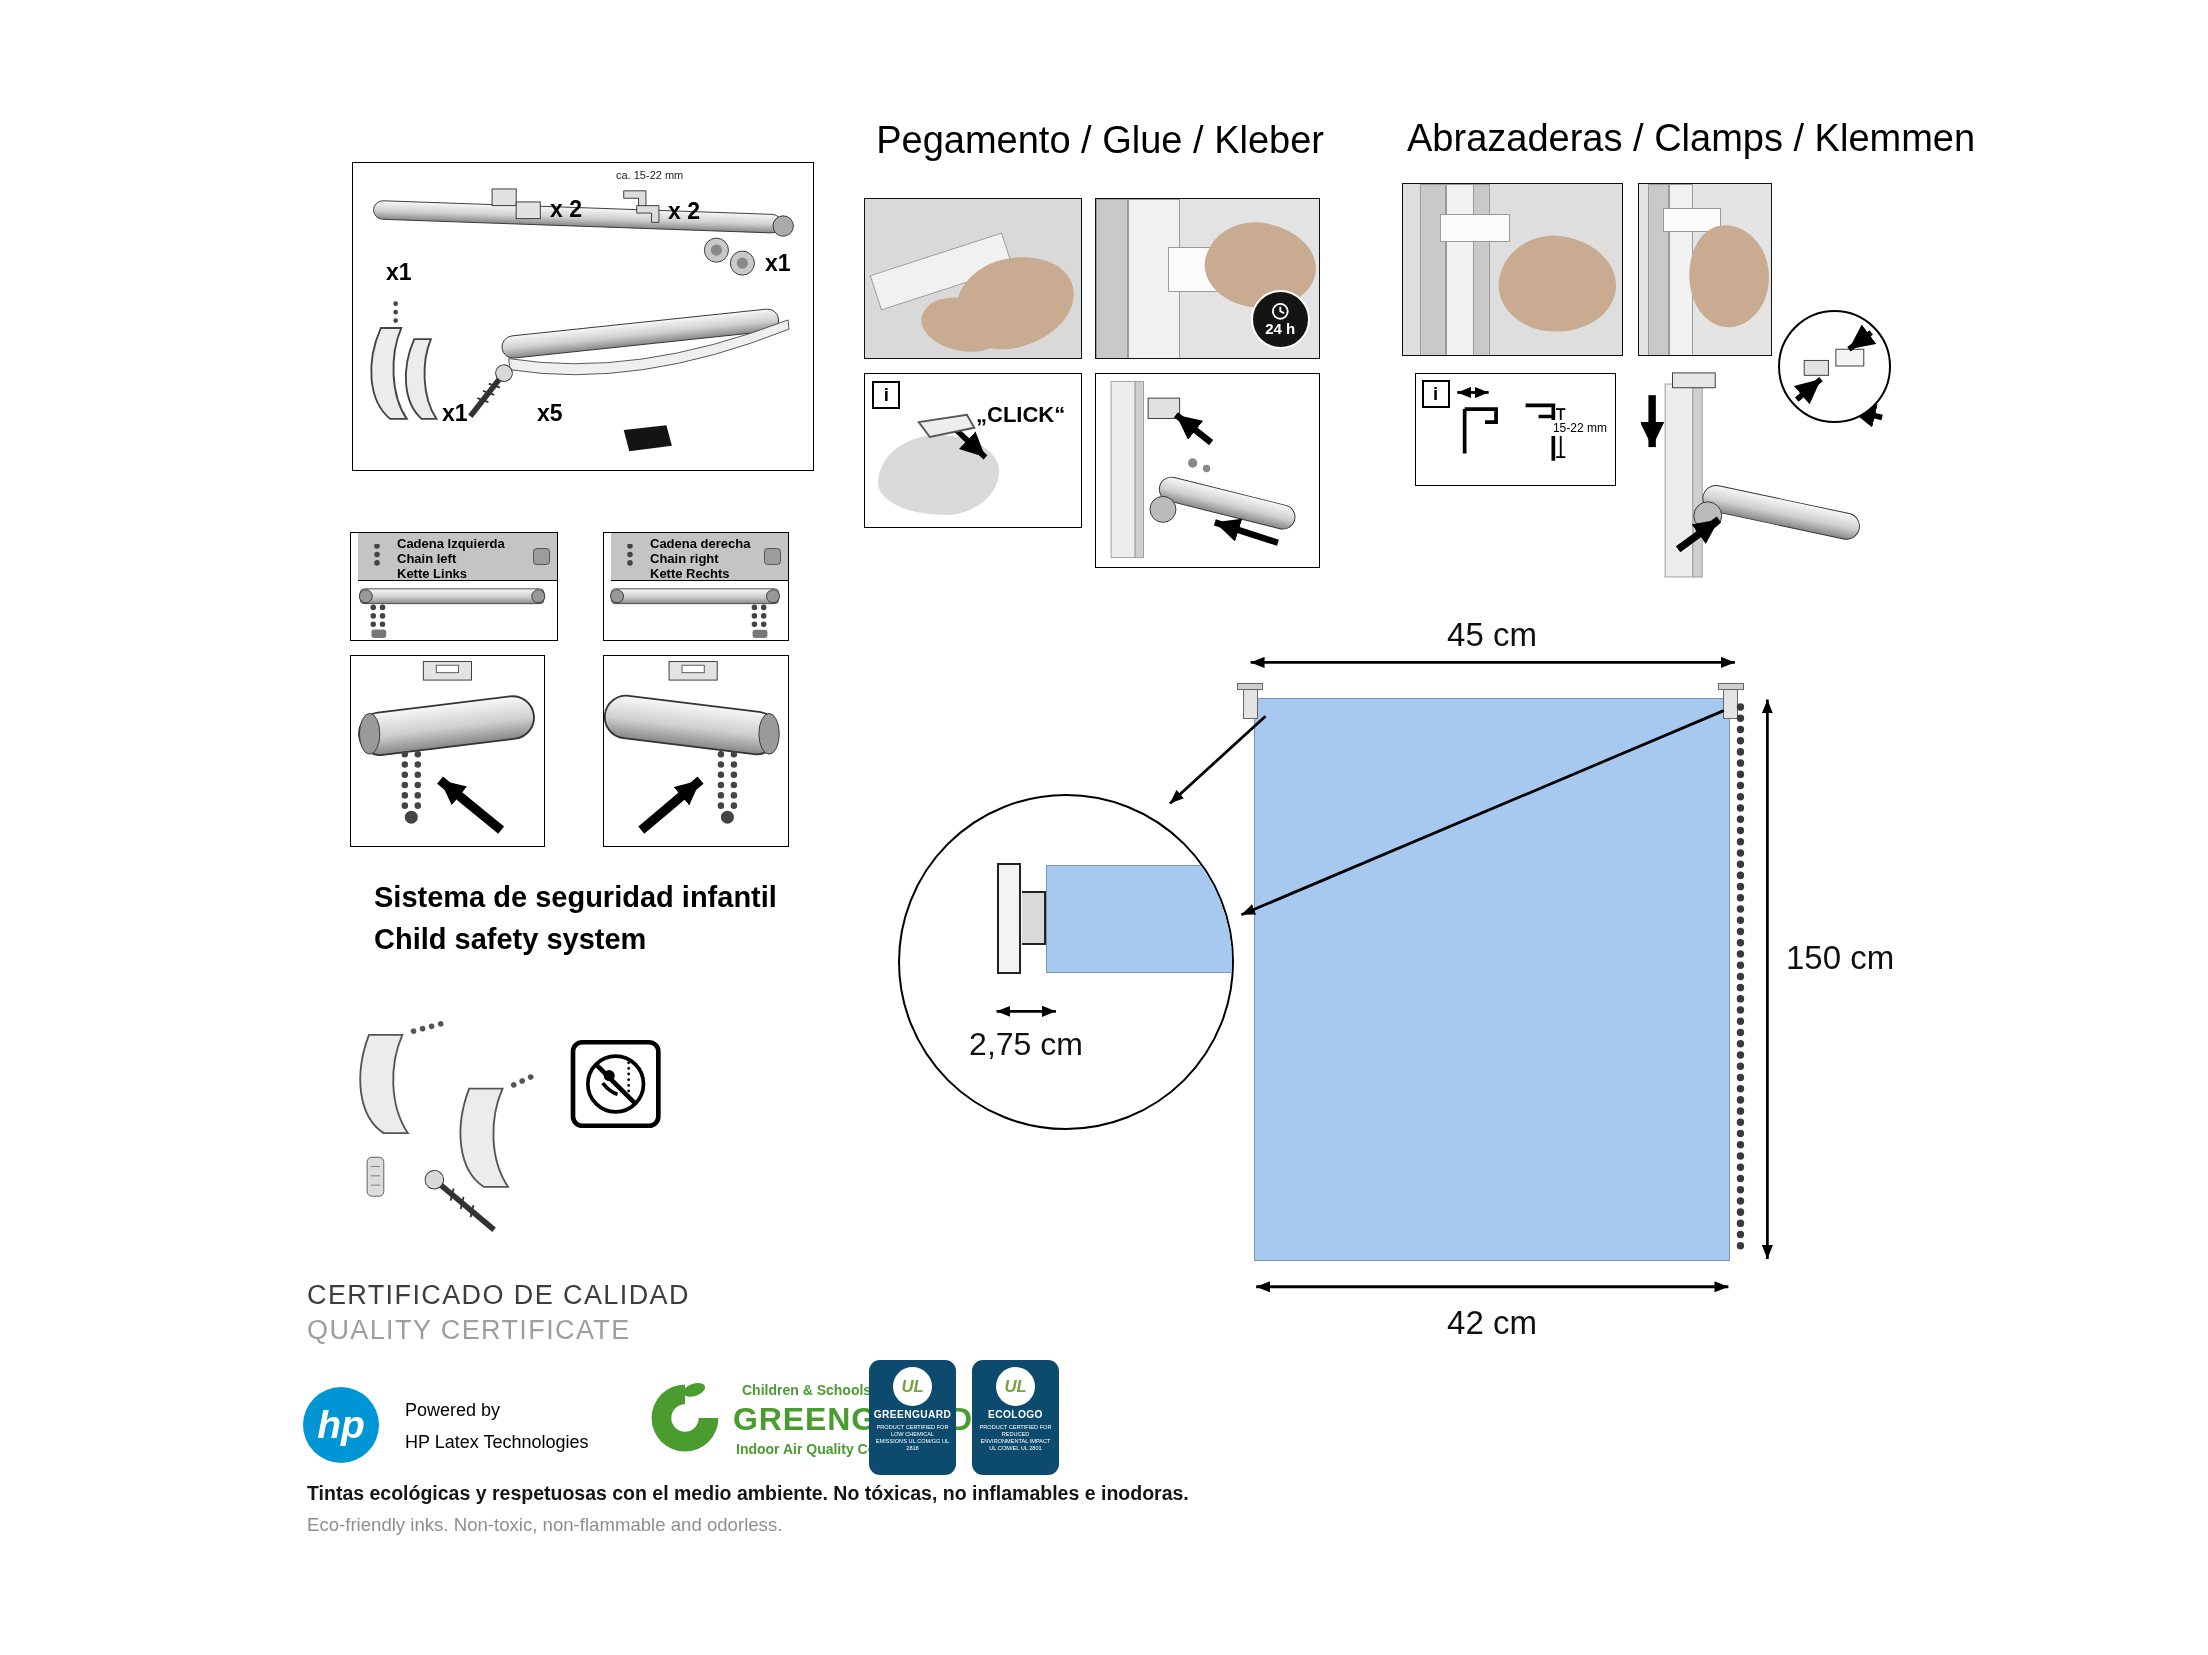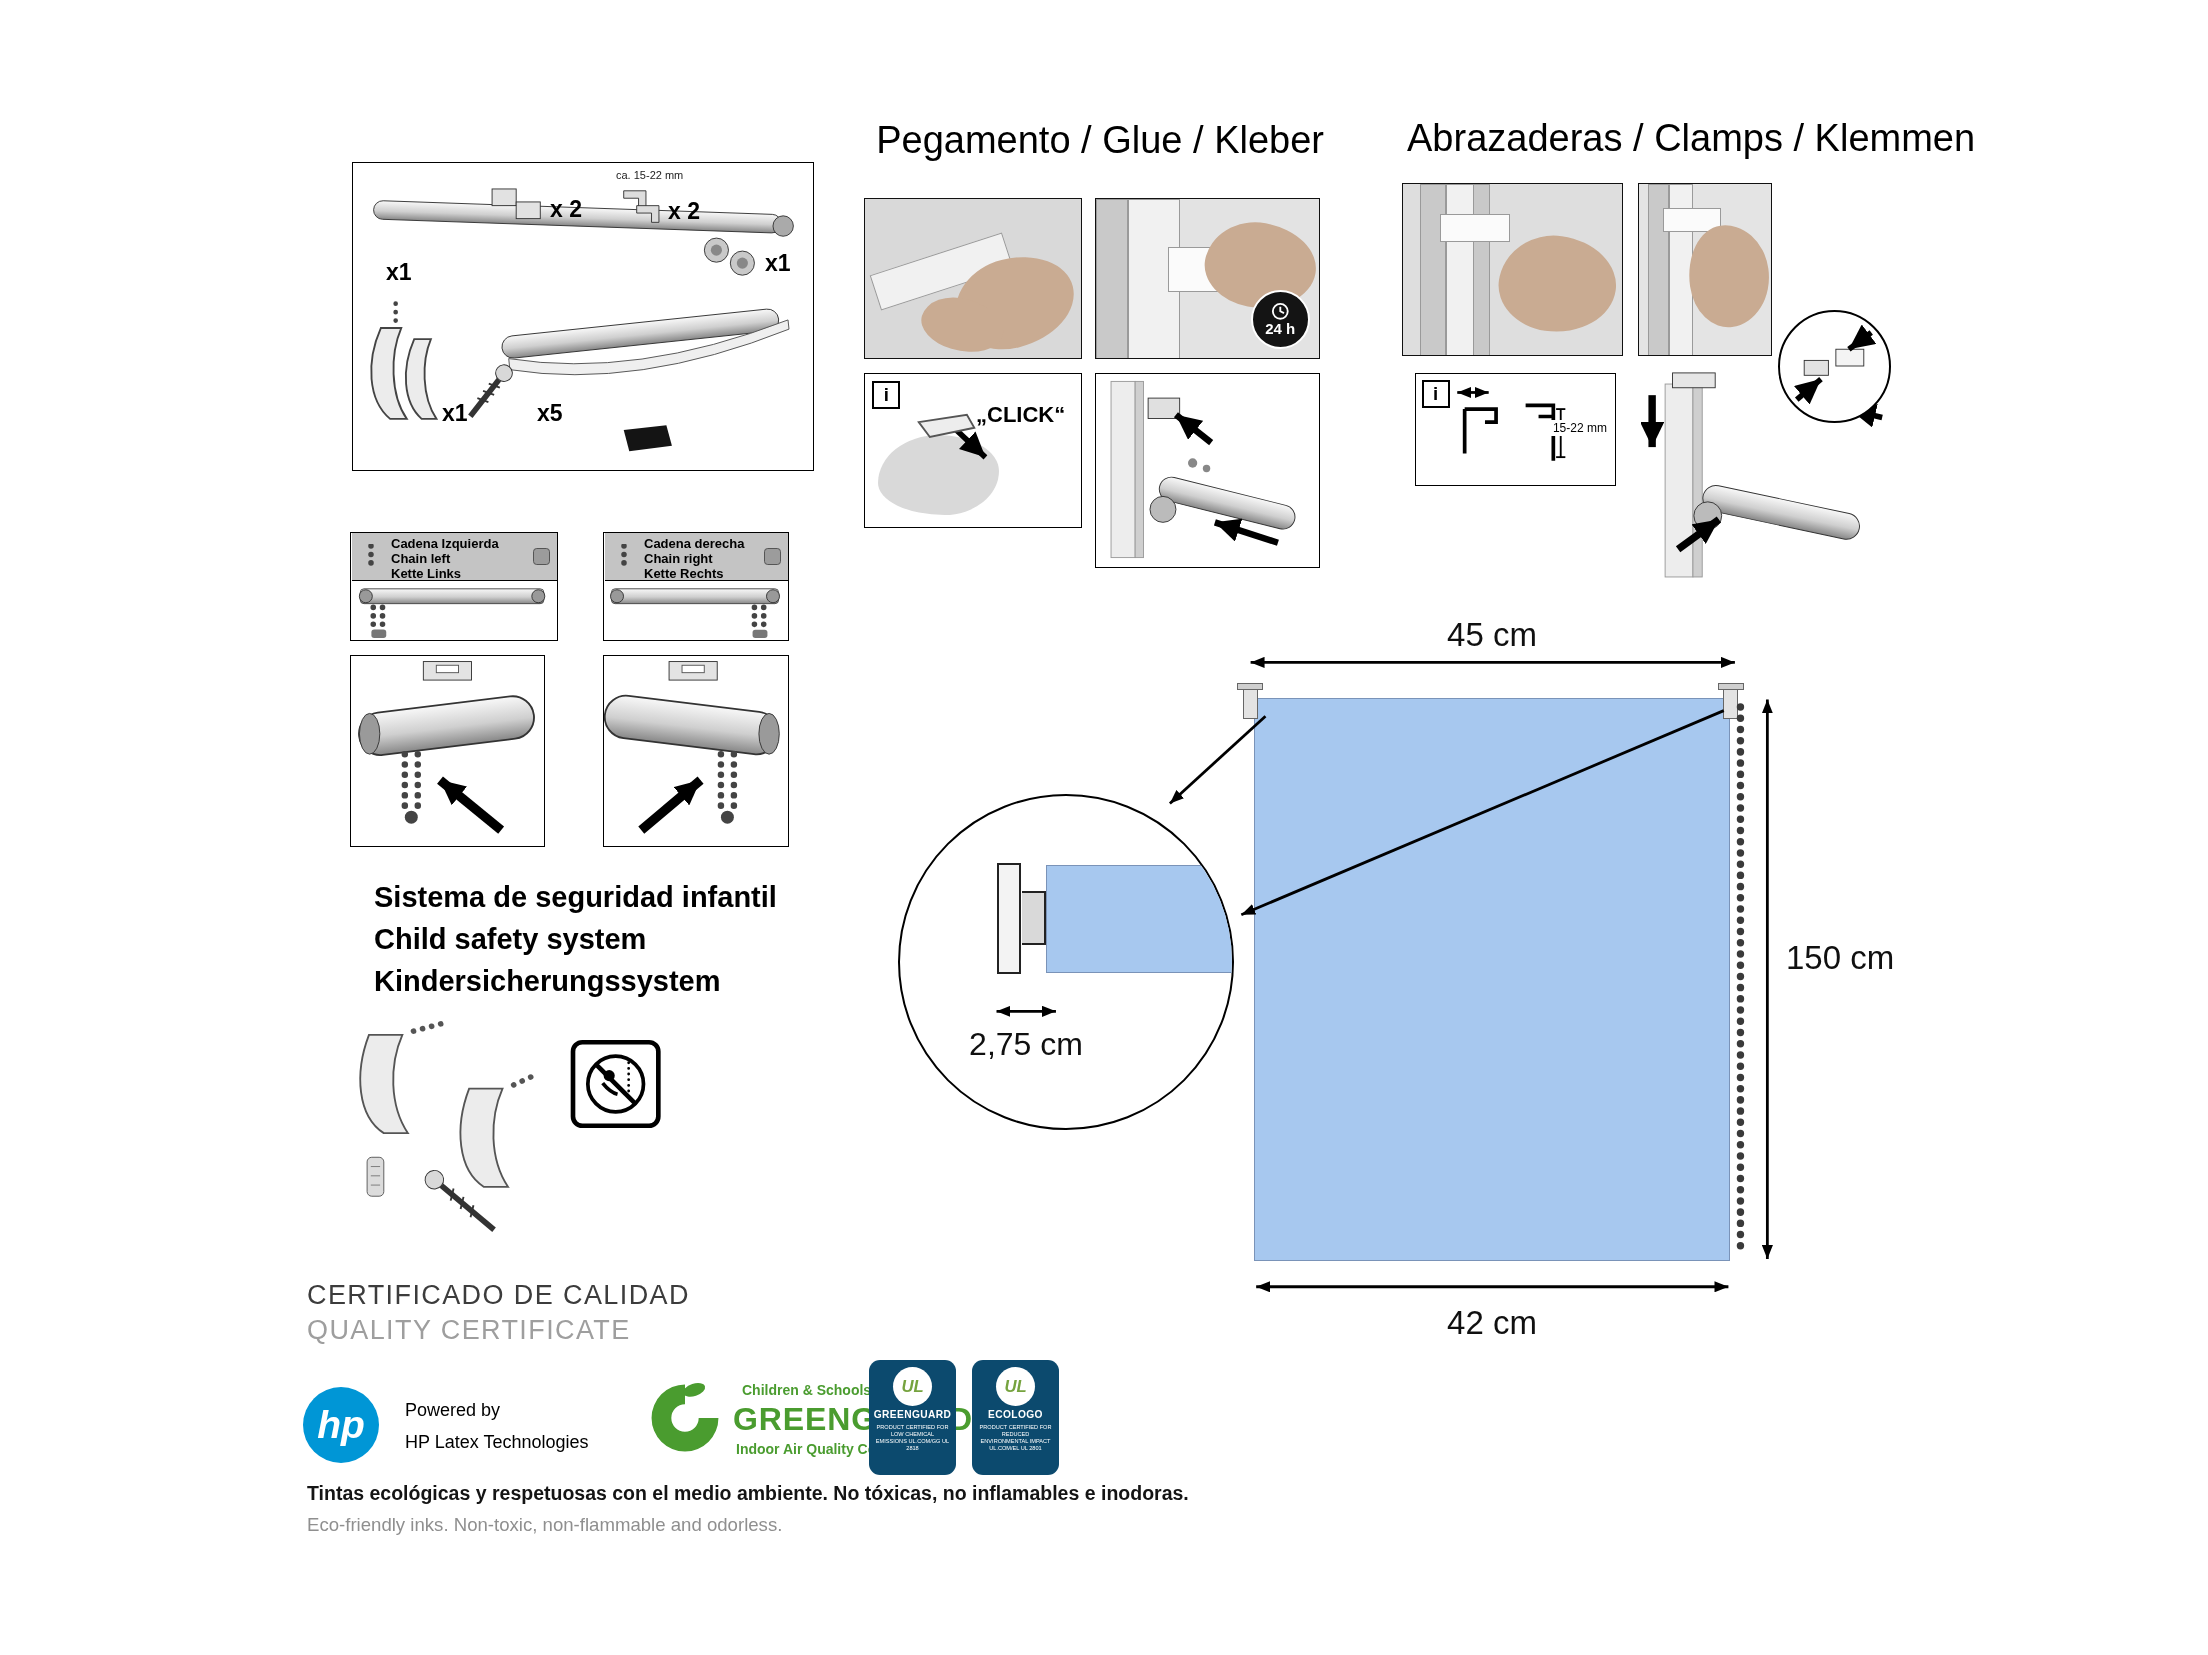--- a/index.html
+++ b/index.html
@@ -17,21 +17,21 @@
   .info-icon{position:absolute;width:28px;height:28px;border:2.8px solid #000;background:#fff;
              font-weight:bold;font-size:18.6px;display:flex;align-items:center;justify-content:center}
   .click-label{position:absolute;font-weight:bold;font-size:22px;white-space:nowrap}
   .frame-strip{position:absolute;background:#f1f1f1;border:0.9px solid #9a9a9a}
   .frame-strip2{position:absolute;background:#c9c9c9;border:0.9px solid #9a9a9a}
   .blob{position:absolute;background:#c9ab92;border-radius:48% 52% 55% 45%/55% 48% 52% 45%}
   .blob2{position:absolute;background:#d9d9d9;border-radius:50% 50% 45% 55%/60% 45% 55% 40%}
   .badge24{position:absolute;right:9.3px;bottom:9.3px;width:59px;height:59px;border-radius:50%;
            background:#141414;border:2.8px solid #fff;color:#fff;display:flex;flex-direction:column;
            align-items:center;justify-content:center;font-weight:bold;font-size:15px;line-height:16px}
-  .chain-hdr{position:absolute;left:1px;top:0;right:0;height:48px;background:#c4c4c4;border-bottom:1.9px solid #000}
+  .chain-hdr{position:absolute;left:7px;top:0;right:0;height:48px;background:#c4c4c4;border-bottom:1.9px solid #000}
   .chain-hdr-text{position:absolute;left:39px;top:2.8px;font-weight:bold;font-size:13px;line-height:15px;white-space:nowrap}
   .cs-line{font-weight:bold;font-size:29px;line-height:42px;white-space:nowrap}
   .cert1{position:absolute;font-size:27px;letter-spacing:1.4px;color:#3c3c3c;white-space:nowrap}
   .cert2{position:absolute;font-size:27px;letter-spacing:1.4px;color:#9e9e9e;white-space:nowrap}
   .hp-circle{position:absolute;width:76px;height:76px;border-radius:50%;background:#0096d6;color:#fff;
              display:flex;align-items:center;justify-content:center;font-weight:bold;font-style:italic;font-size:39px}
   .hp-text{position:absolute;font-weight:normal;font-size:18px;line-height:31px;white-space:nowrap}
   .gg-aud{position:absolute;color:#4a9c2f;font-size:14px;font-weight:bold;white-space:nowrap}
   .gg-name{position:absolute;color:#4a9c2f;font-weight:bold;font-size:32px;letter-spacing:0.9px;white-space:nowrap}
   .gg-reg{font-size:13px;vertical-align:super}
@@ -286,21 +286,20 @@
       <line x1="126" y1="106" x2="126" y2="168" stroke="#444" stroke-width="7" stroke-linecap="round" stroke-dasharray="0.1 11"></line>
       <line x1="140" y1="106" x2="140" y2="168" stroke="#444" stroke-width="7" stroke-linecap="round" stroke-dasharray="0.1 11"></line>
       <circle cx="133" cy="174" r="7" fill="#444"></circle>
       <line x1="40" y1="188" x2="104" y2="134" stroke="#000" stroke-width="10" marker-end="url(#ahb)"></line>
     </svg>
   </div>
 
   <div class="abs" style="left:374px;top:876px">
     <div class="cs-line">Sistema de seguridad infantil</div>
     <div class="cs-line">Child safety system</div>
-    <div class="cs-line">Kindersicherungssystem</div>
   </div>
 
   <div class="abs" style="left:352px;top:1020px;width:327px;height:243px">
     <svg width="327" height="243" viewBox="0 0 352 262">
       <path d="M18,16 C2,58 6,104 34,122 L60,122 C40,92 40,48 54,16 Z" fill="#ececec" stroke="#555" stroke-width="2"></path>
       <line x1="66" y1="12" x2="96" y2="4" stroke="#555" stroke-width="6" stroke-linecap="round" stroke-dasharray="0.1 10"></line>
       <path d="M126,74 C110,116 114,162 142,180 L168,180 C148,150 148,106 162,74 Z" fill="#ececec" stroke="#555" stroke-width="2"></path>
       <line x1="174" y1="70" x2="200" y2="58" stroke="#555" stroke-width="6" stroke-linecap="round" stroke-dasharray="0.1 10"></line>
       <rect x="16" y="148" width="18" height="42" rx="5" fill="#dcdcdc" stroke="#555"></rect>
       <line x1="20" y1="158" x2="30" y2="158" stroke="#777"></line>

